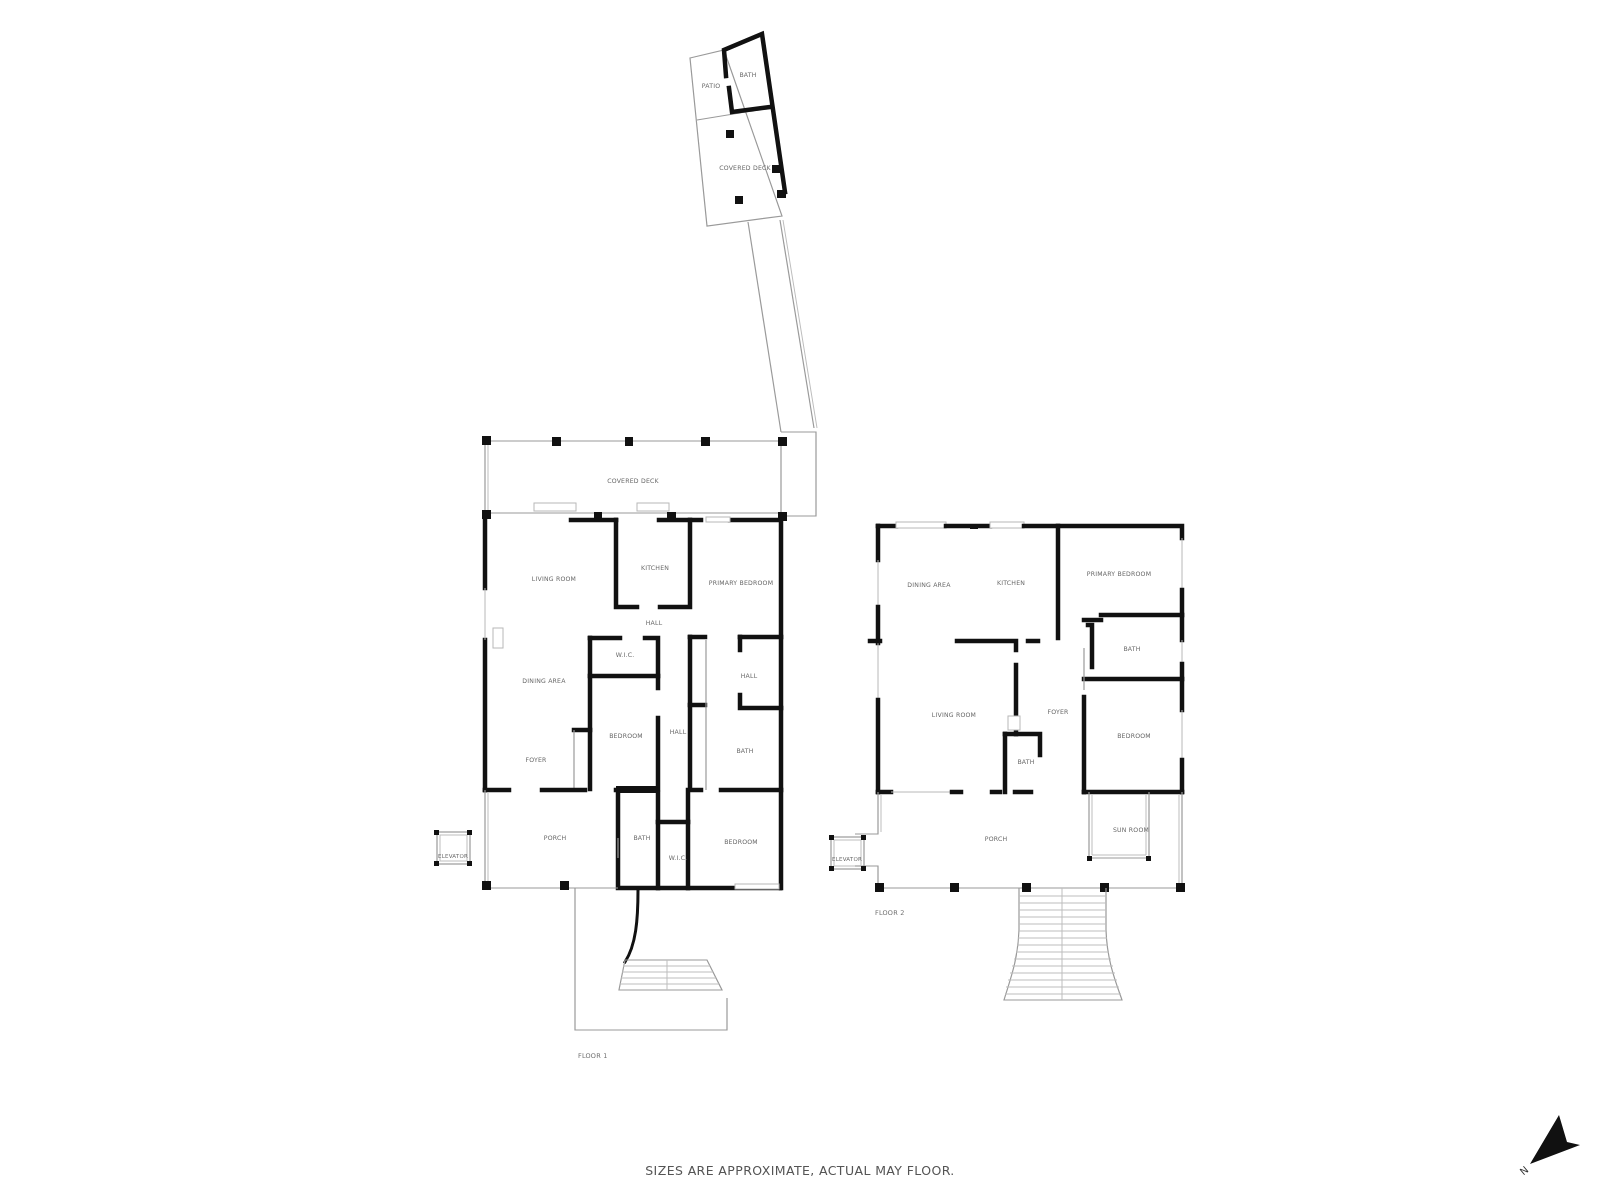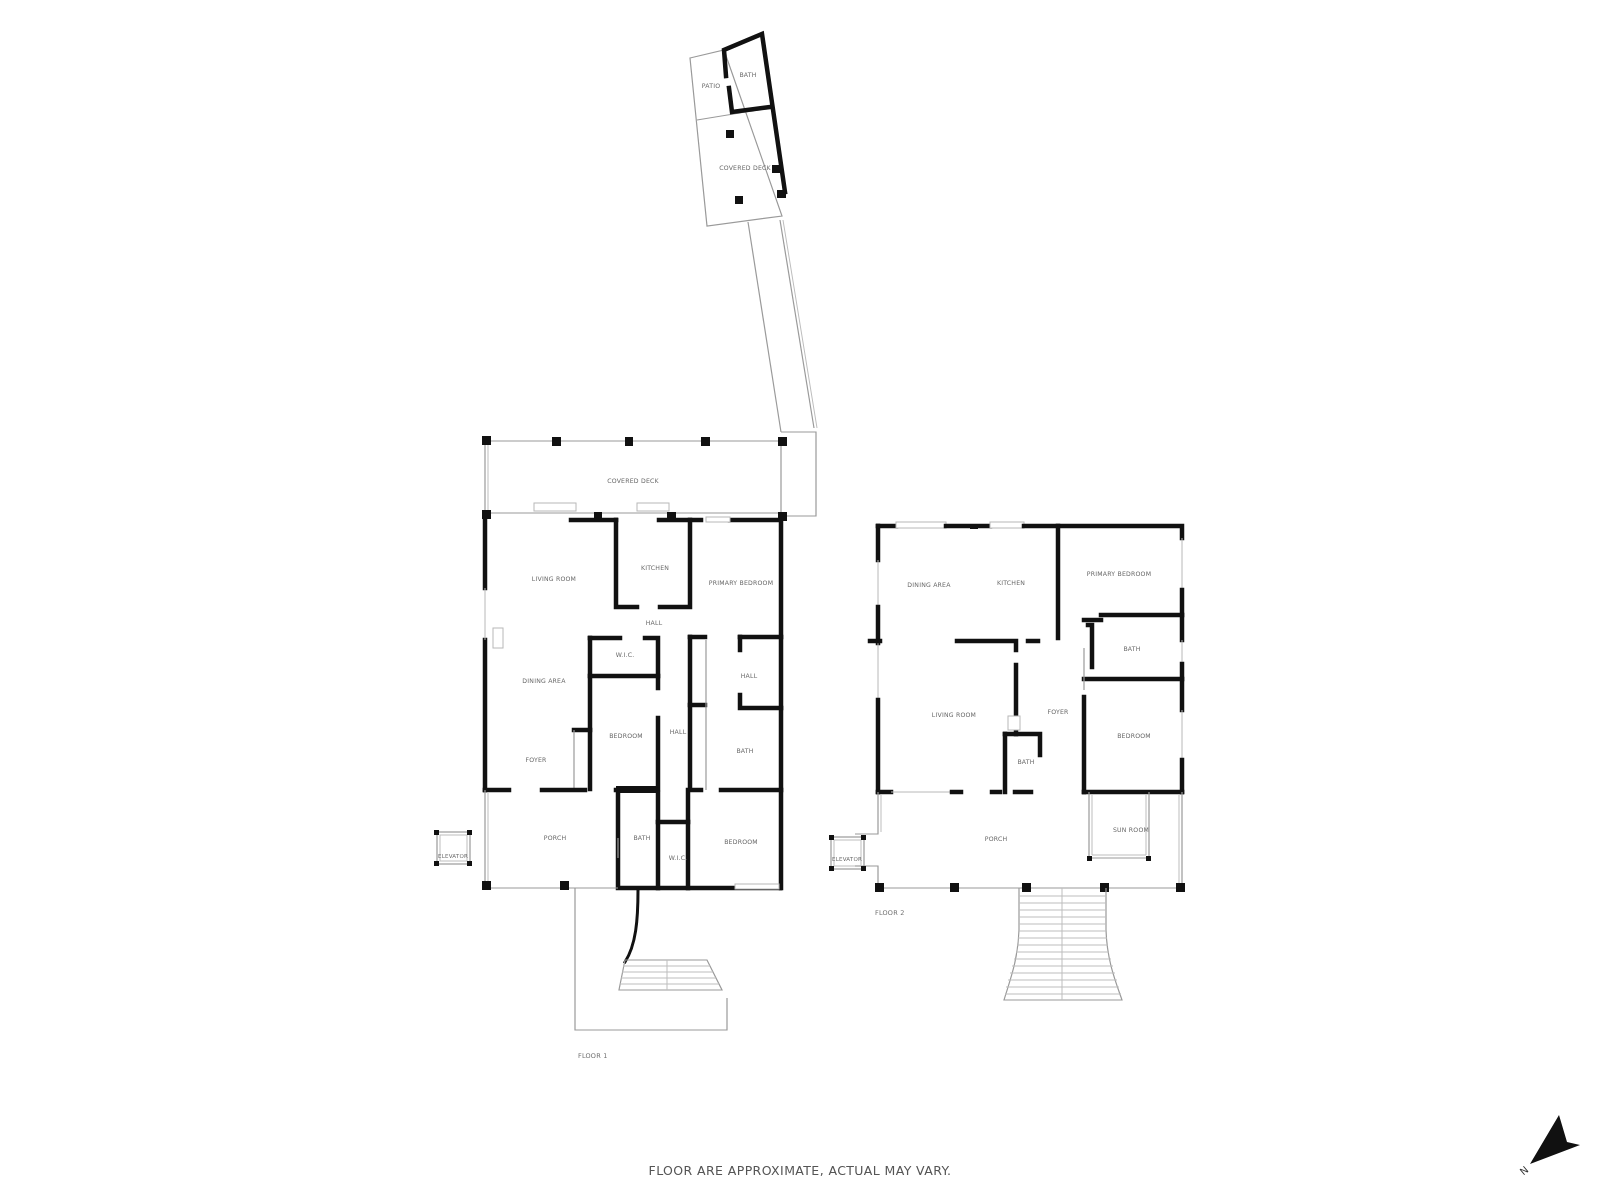--- a/index.html
+++ b/index.html
@@ -252,18 +252,18 @@
     <text class="lbl" x="1026" y="764">BATH</text>
     <text class="lbl" x="1134" y="738">BEDROOM</text>
     <text class="lbl" x="996" y="841">PORCH</text>
     <text class="lbl" x="1131" y="832">SUN ROOM</text>
     <text class="lbl" x="847" y="861" style="font-size:5.5px">ELEVATOR</text>
 
     <text class="floor-lbl" x="875" y="915">FLOOR 2</text>
   </g>
 </svg>
 
-<div id="footer-note">FLOOR ARE APPROXIMATE, ACTUAL MAY VARY.</div>
+<div id="footer-note">SIZES ARE APPROXIMATE, ACTUAL MAY FLOOR.</div>
 
 <svg id="compass" viewBox="0 0 80 70" xmlns="http://www.w3.org/2000/svg">
   <polygon points="47,3 55,30 68,33 18,52" fill="#111111"></polygon>
   <text x="8" y="62" font-family="DejaVu Sans, sans-serif" font-size="10" fill="#333333" transform="rotate(-40 12 58)">N</text>
 </svg>
 
 </body></html>

